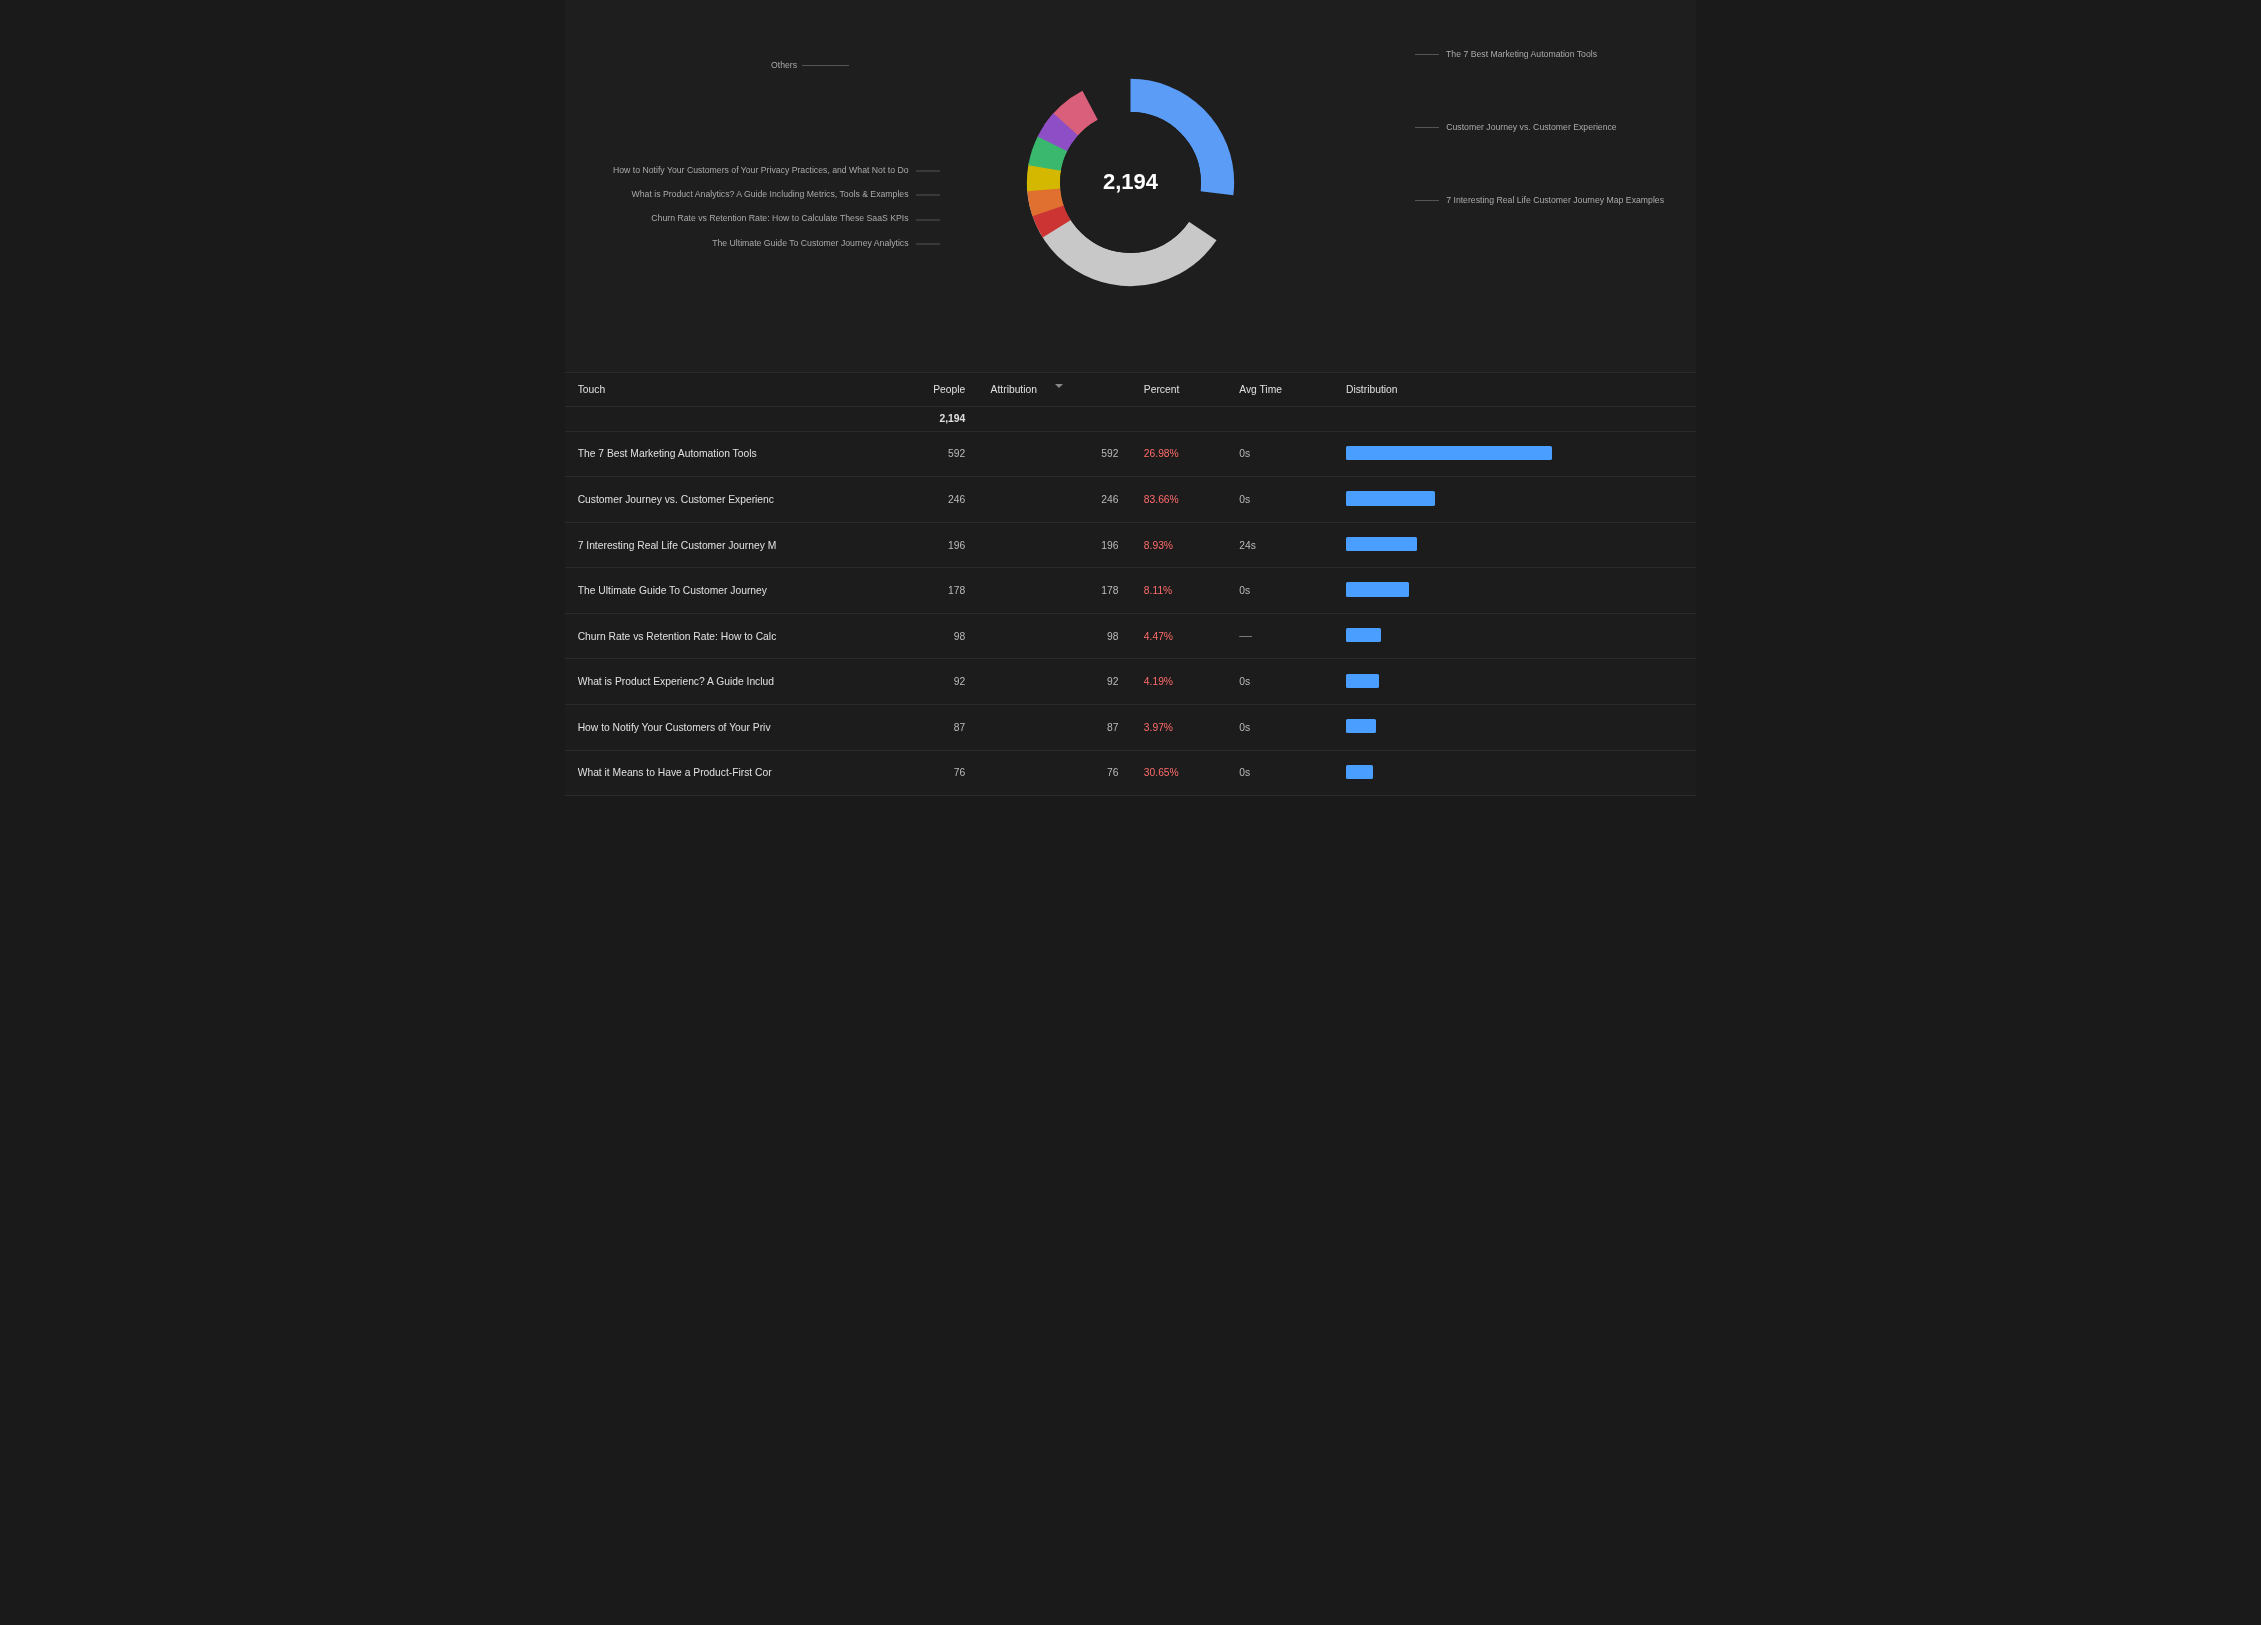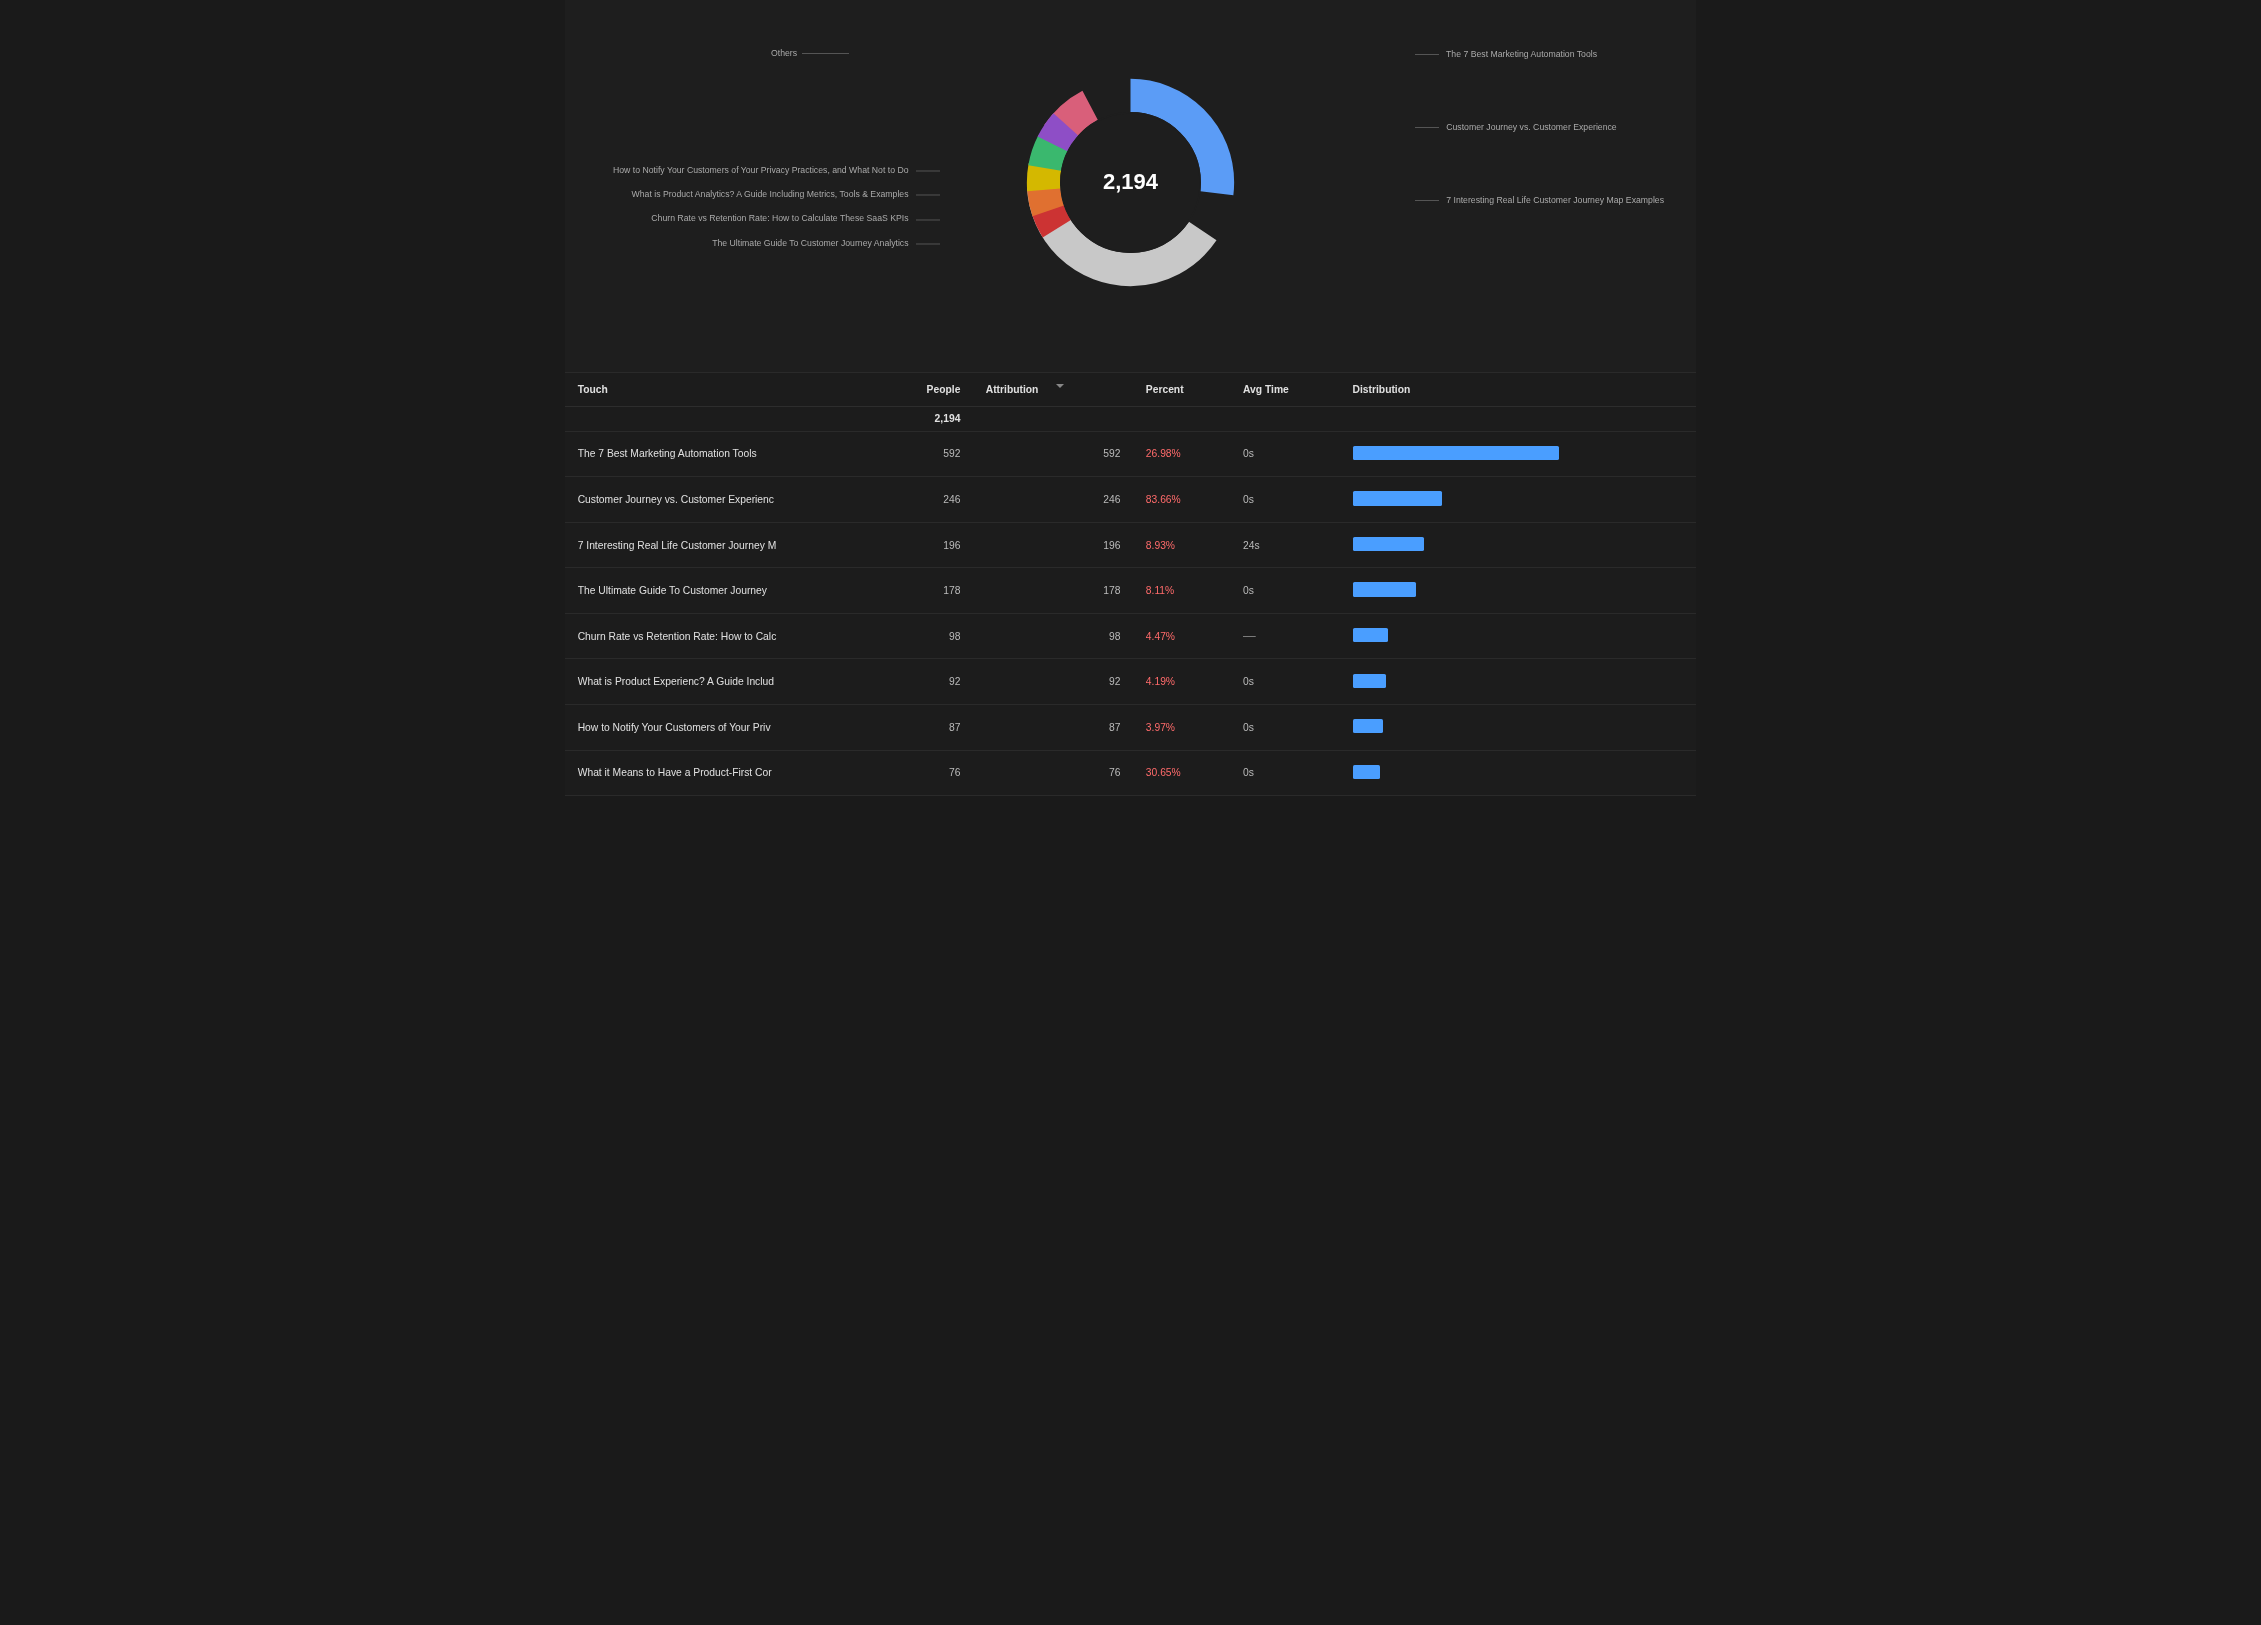--- a/index.html
+++ b/index.html
@@ -79,21 +79,21 @@
       width: 24px;
       height: 0.8px;
       background: #555;
       vertical-align: middle;
       margin-right: 4.7px;
     }
 
     
     .others-label {
       position: absolute;
-      top: 32px;
+      top: 44px;
       left: 174px;
       font-size: 8.7px;
       color: #aaa;
     }
     .others-label::after {
       content: '';
       display: inline-block;
       width: 47px;
       height: 0.8px;
       background: #555;
@@ -132,21 +132,21 @@
     }
 
     thead tr {
       background: #1c1c1c;
       border-bottom: 0.8px solid #2d2d2d;
     }
 
     thead th {
       padding: 11px 12.7px;
       text-align: left;
-      font-weight: 700;
+      font-weight: 400;
       color: #e0e0e0;
       font-size: 10.3px;
       white-space: nowrap;
     }
 
     .header-sort {
       display: inline-flex;
       gap: 18px;
     }
 

